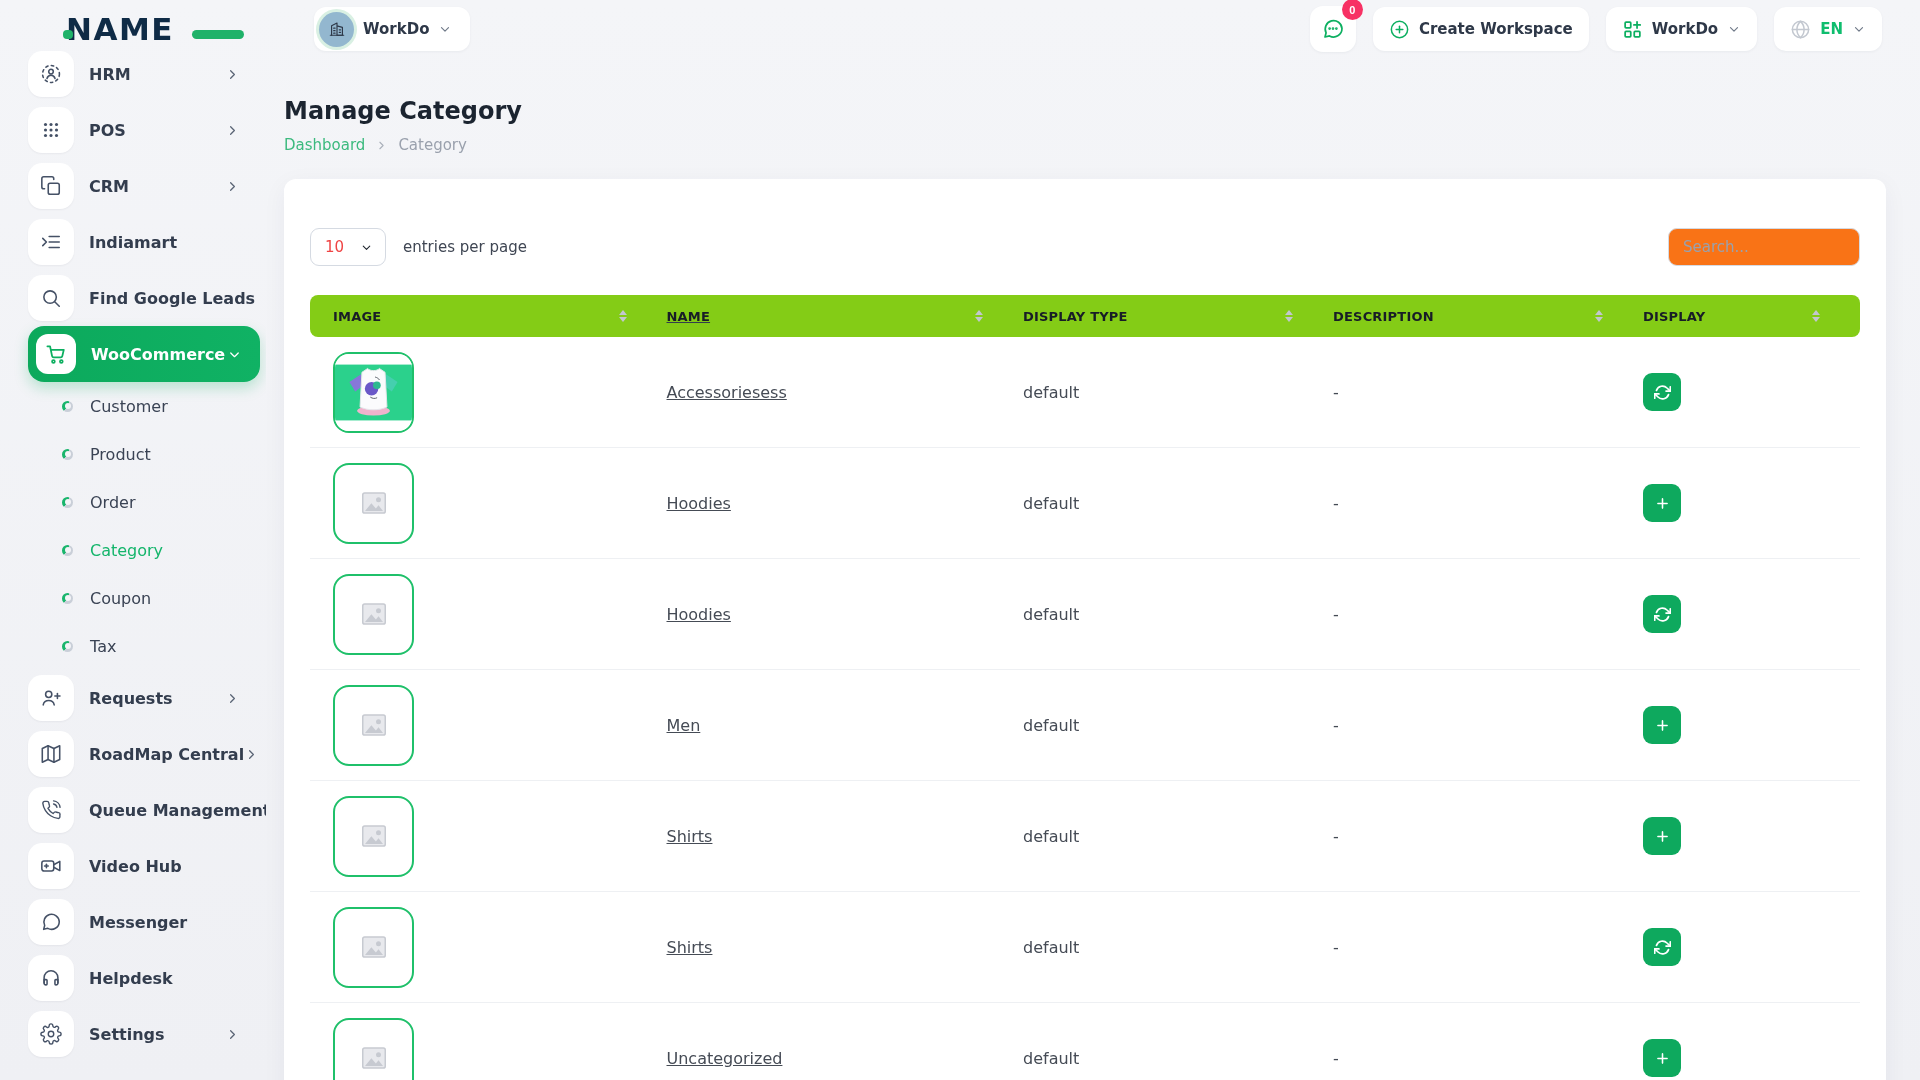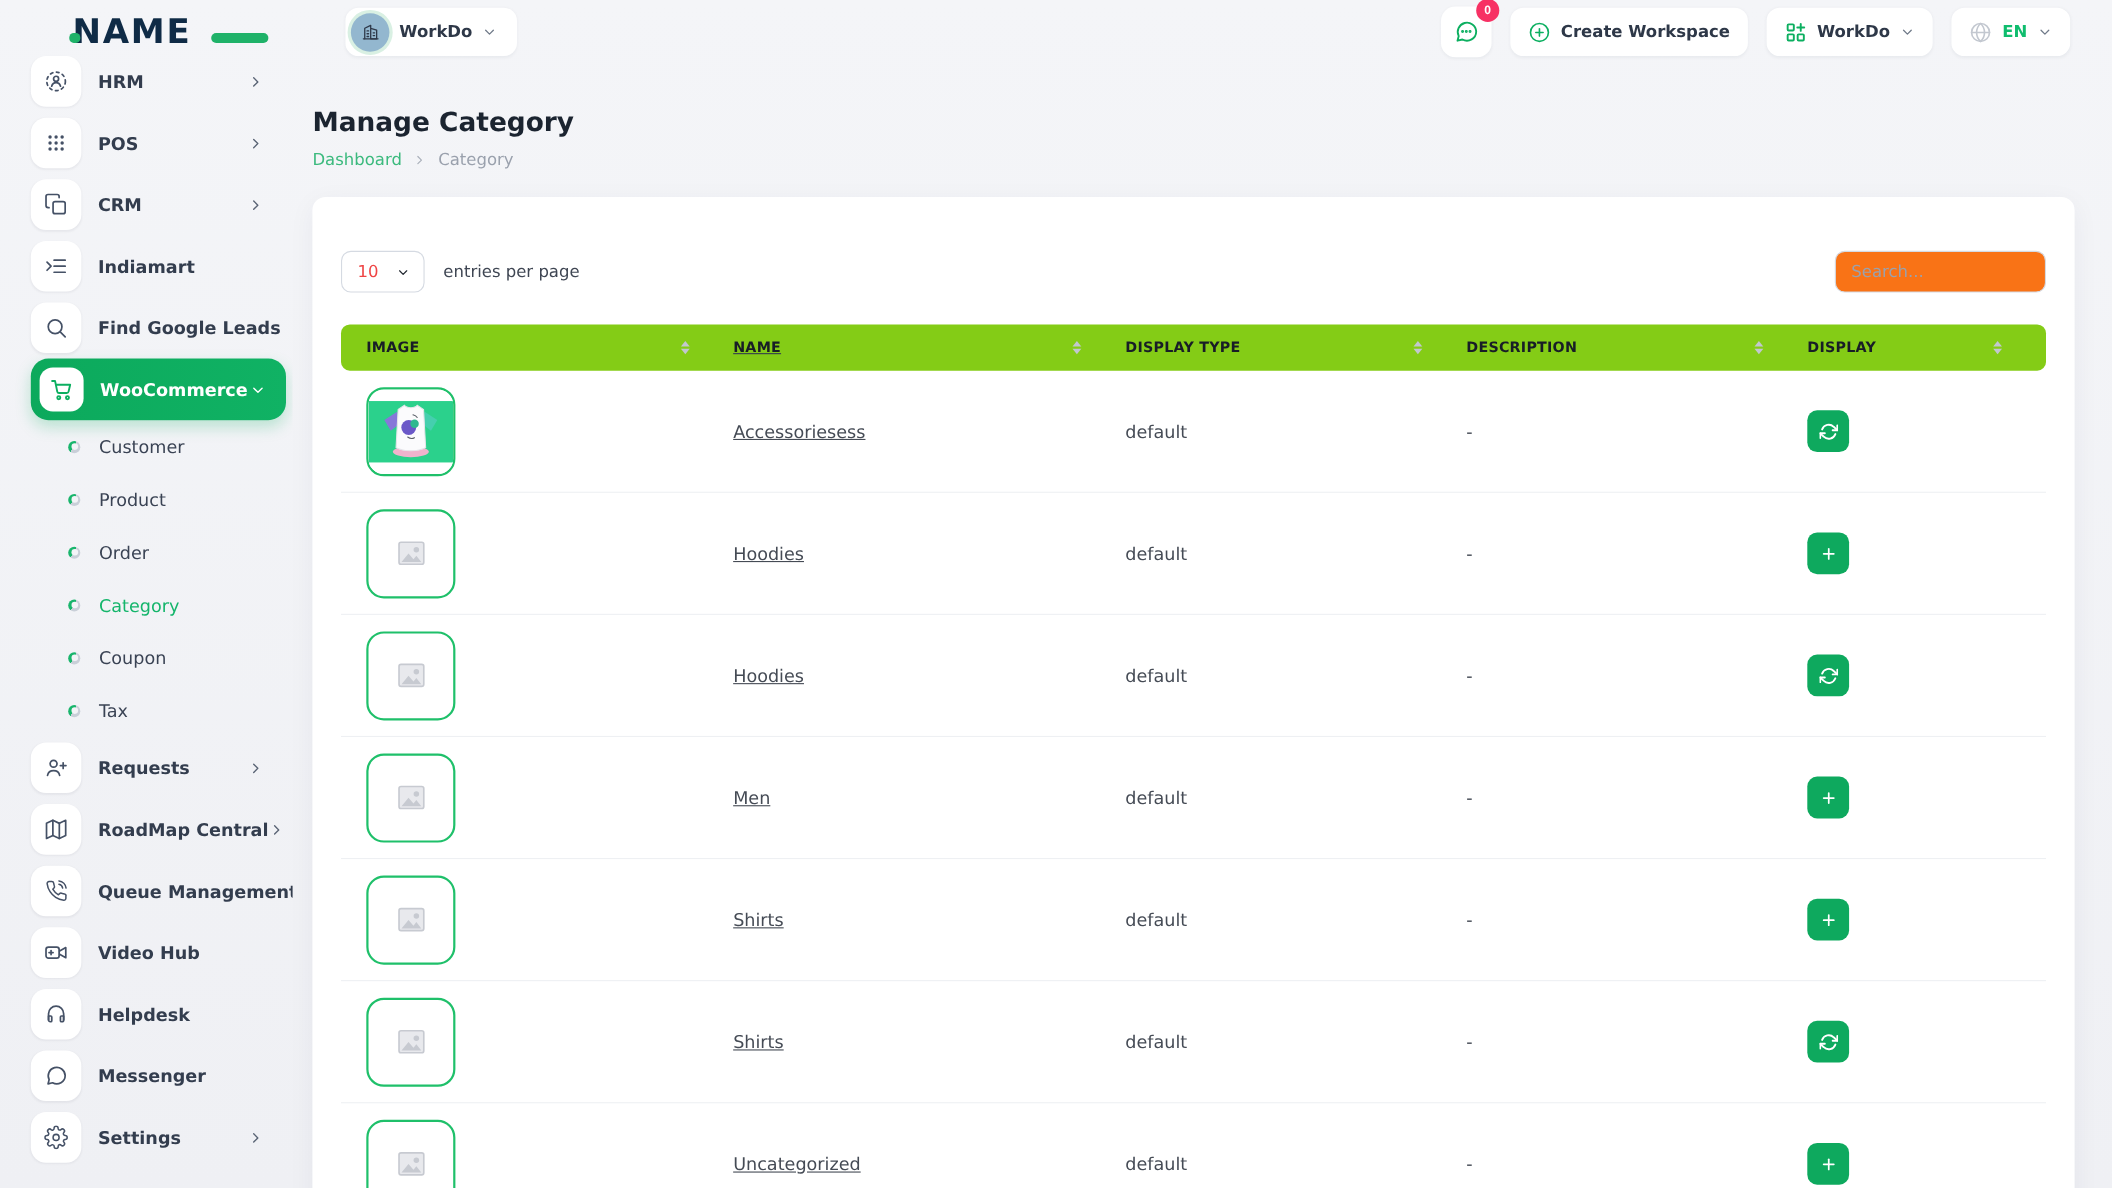--- a/index.html
+++ b/index.html
@@ -364,34 +364,34 @@
             <line x1="7" y1="10" x2="7" y2="14"></line>
             <line x1="5" y1="12" x2="9" y2="12"></line>
           </svg>
         </span>
     <span class="side-label">Video Hub</span>
 
   </div>
       <div class="side-item">
     <span class="side-icon">
           <svg viewBox="0 0 24 24" fill="none" stroke="currentColor" stroke-width="1.7" stroke-linecap="round" stroke-linejoin="round">
+            <path d="M21 11.6a8.4 8.4 0 0 1-12.5 7.3L4 20l1.1-4.2A8.4 8.4 0 1 1 21 11.6z"></path>
+          </svg>
+        </span>
+    <span class="side-label">Messenger</span>
+
+  </div>
+      <div class="side-item">
+    <span class="side-icon">
+          <svg viewBox="0 0 24 24" fill="none" stroke="currentColor" stroke-width="1.7" stroke-linecap="round" stroke-linejoin="round">
             <path d="M4.5 17.5v-6a7.5 7.5 0 0 1 15 0v6"></path>
             <path d="M4.5 13.8h2.2a1 1 0 0 1 1 1v3.7a1 1 0 0 1-1 1h-.4a1.8 1.8 0 0 1-1.8-1.8v-3.9zM19.5 13.8h-2.2a1 1 0 0 0-1 1v3.7a1 1 0 0 0 1 1h.4a1.8 1.8 0 0 0 1.8-1.8v-3.9z"></path>
           </svg>
         </span>
     <span class="side-label">Helpdesk</span>
-
-  </div>
-      <div class="side-item">
-    <span class="side-icon">
-          <svg viewBox="0 0 24 24" fill="none" stroke="currentColor" stroke-width="1.7" stroke-linecap="round" stroke-linejoin="round">
-            <path d="M21 11.6a8.4 8.4 0 0 1-12.5 7.3L4 20l1.1-4.2A8.4 8.4 0 1 1 21 11.6z"></path>
-          </svg>
-        </span>
-    <span class="side-label">Messenger</span>
 
   </div>
       <div class="side-item">
     <span class="side-icon">
           <svg viewBox="0 0 24 24" fill="none" stroke="currentColor" stroke-width="1.5" stroke-linecap="round" stroke-linejoin="round">
             <circle cx="12" cy="12" r="3"></circle>
             <path d="M19.4 15a1.65 1.65 0 0 0 .33 1.82l.06.06a2 2 0 0 1-2.83 2.83l-.06-.06a1.65 1.65 0 0 0-1.82-.33 1.65 1.65 0 0 0-1 1.51V21a2 2 0 0 1-4 0v-.09A1.65 1.65 0 0 0 9 19.4a1.65 1.65 0 0 0-1.82.33l-.06.06a2 2 0 0 1-2.83-2.83l.06-.06a1.65 1.65 0 0 0 .33-1.82 1.65 1.65 0 0 0-1.51-1H3a2 2 0 0 1 0-4h.09A1.65 1.65 0 0 0 4.6 9a1.65 1.65 0 0 0-.33-1.82l-.06-.06a2 2 0 0 1 2.83-2.83l.06.06a1.65 1.65 0 0 0 1.82.33H9a1.65 1.65 0 0 0 1-1.51V3a2 2 0 0 1 4 0v.09a1.65 1.65 0 0 0 1 1.51 1.65 1.65 0 0 0 1.82-.33l.06-.06a2 2 0 0 1 2.83 2.83l-.06.06a1.65 1.65 0 0 0-.33 1.82V9a1.65 1.65 0 0 0 1.51 1H21a2 2 0 0 1 0 4h-.09a1.65 1.65 0 0 0-1.51 1z"></path>
           </svg>
         </span>
     <span class="side-label">Settings</span>

